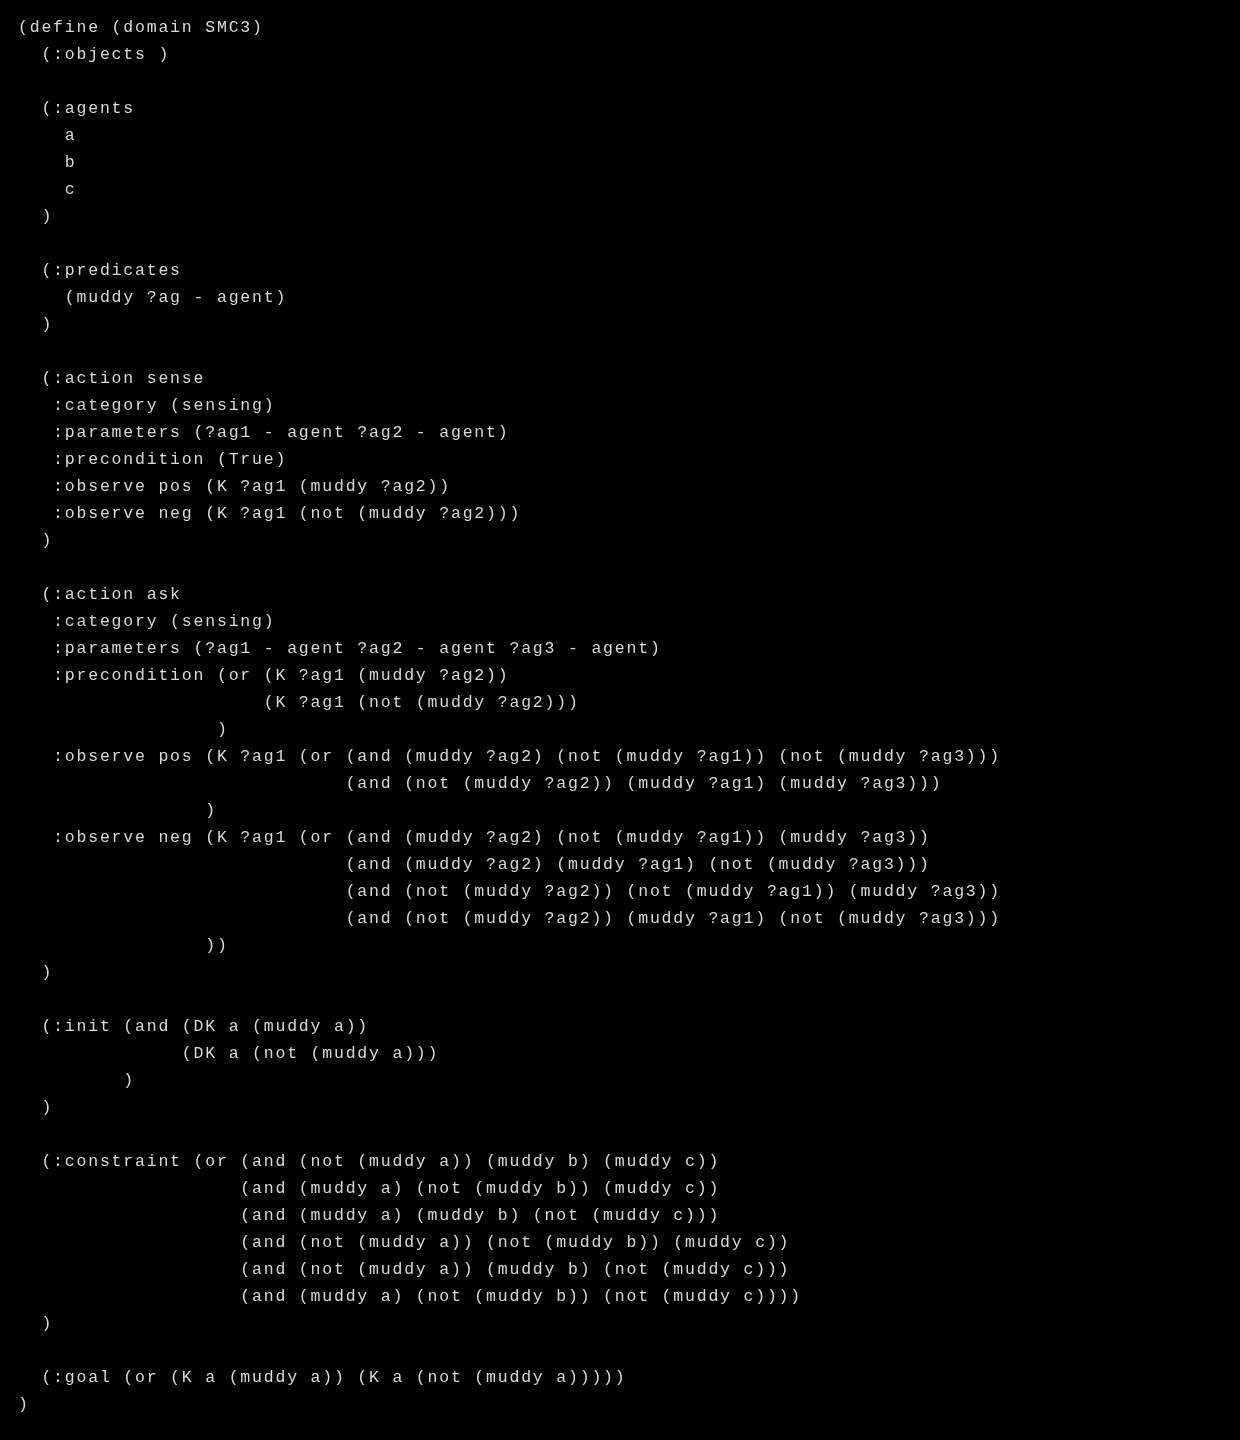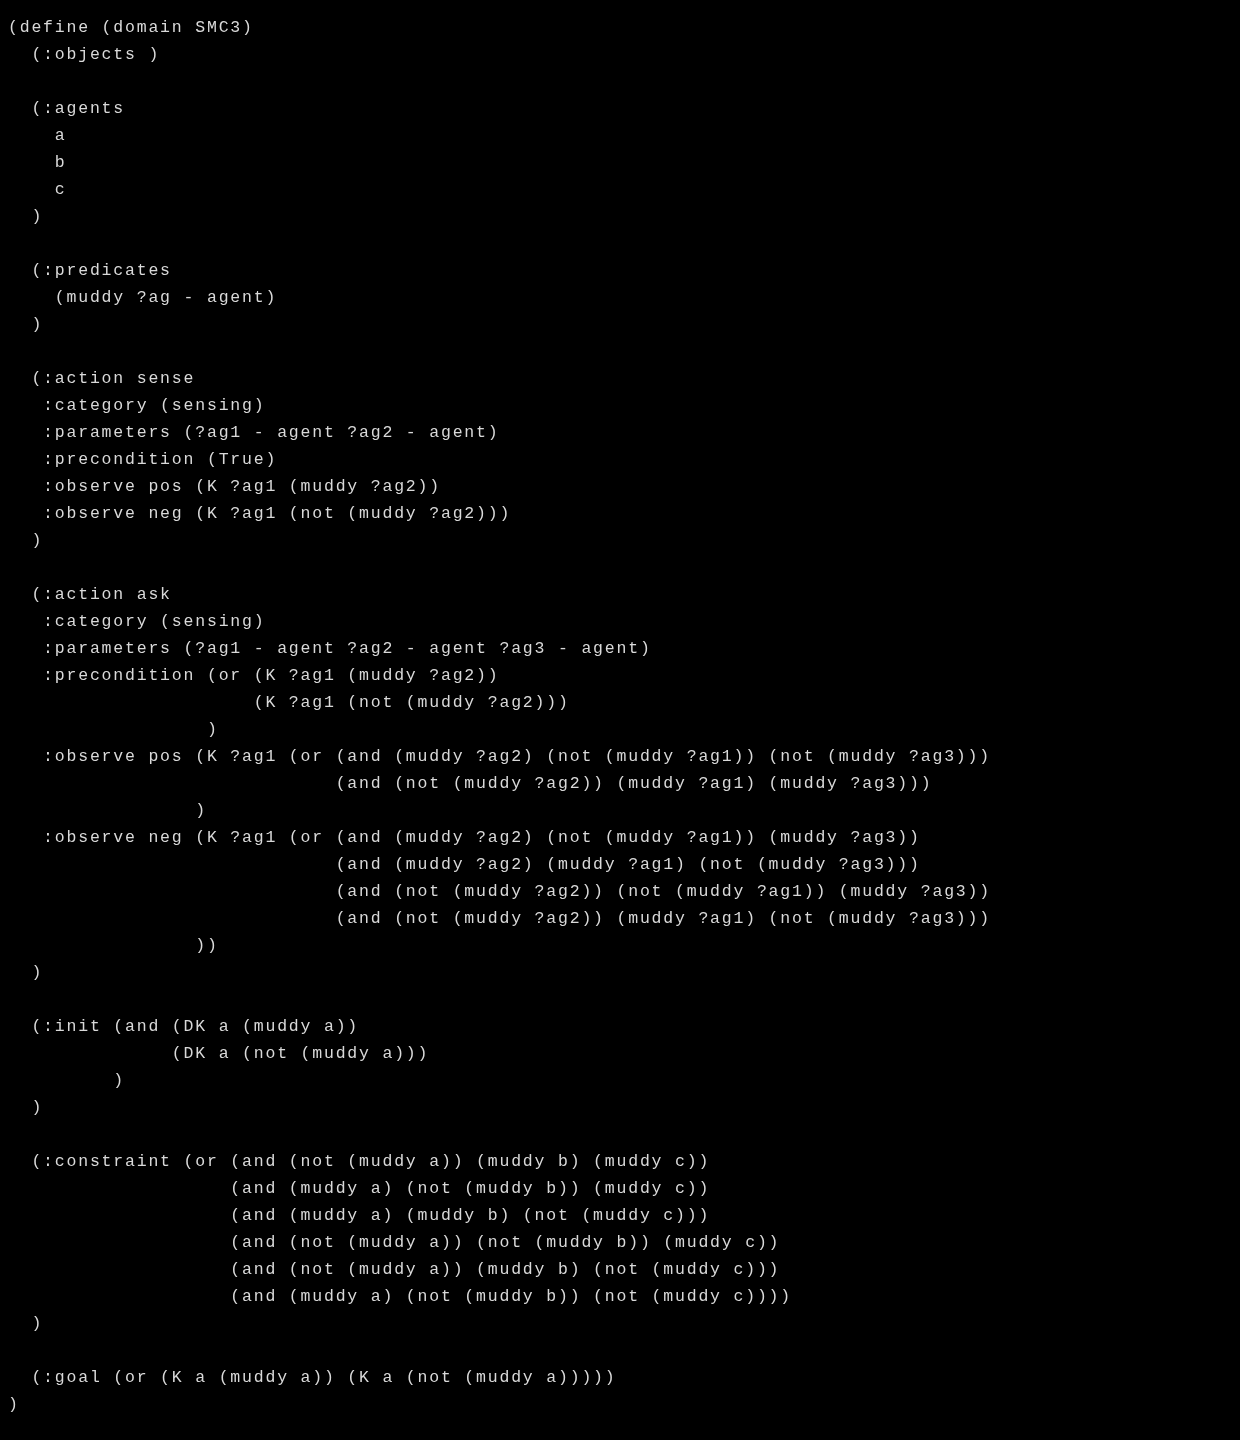--- a/index.html
+++ b/index.html
@@ -5,21 +5,21 @@
   html, body {
     margin: 0;
     padding: 0;
     background: #000;
     width: 1240px;
     height: 1440px;
     overflow: hidden;
   }
   pre.code {
     margin: 0;
-    padding: 14px 8px;
+    padding: 14px 18px;
     color: #d9d9d9;
     font-family: "Courier New", Courier, monospace;
     font-size: 16.5px;
     line-height: 27px;
     letter-spacing: 1.8px;
     white-space: pre;
     font-weight: 400;
   }
 </style>
 </head>

